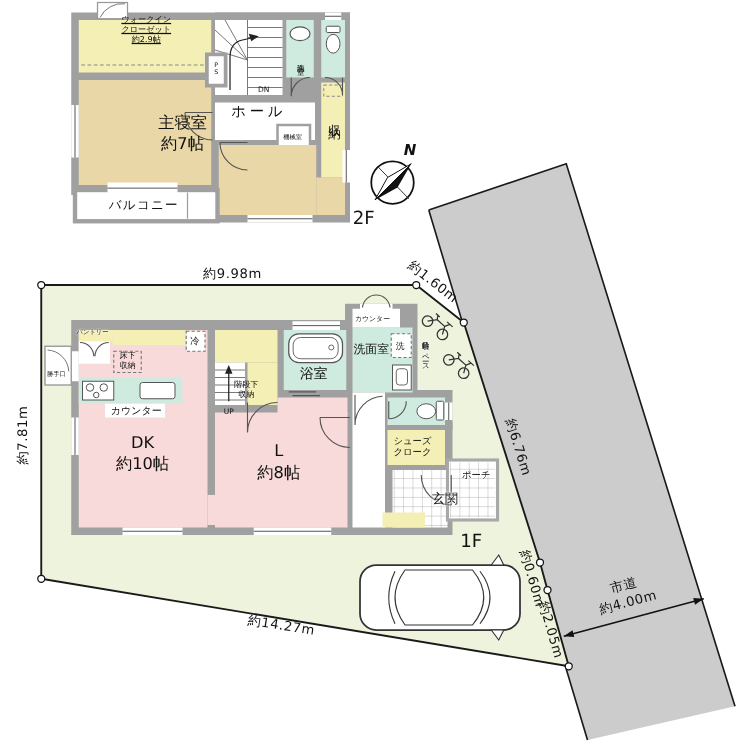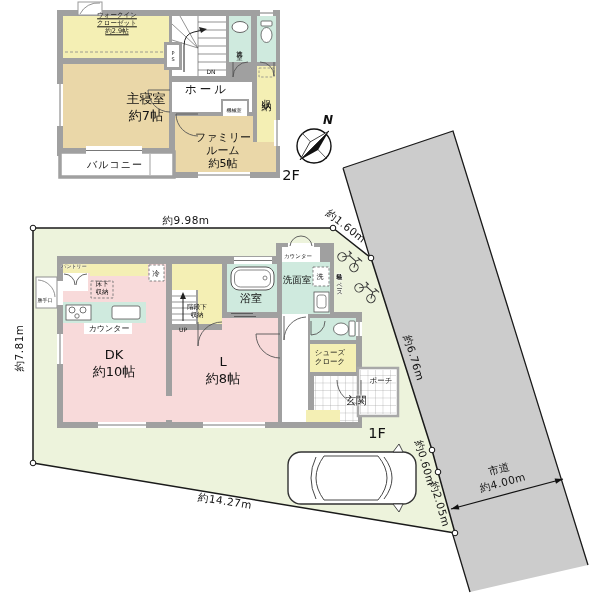--- a/index.html
+++ b/index.html
@@ -236,23 +236,20 @@
 <div class="lbl" style="left:114px;top:108px;font-size:13px;line-height:1.3;margin-left:32px;">主寝室
 約7帖</div>
 <div class="lbl" style="left:115px;top:165px;font-size:10px;letter-spacing:1px;">バルコニー</div>
 <div class="lbl" style="left:207px;top:90px;font-size:11.5px;letter-spacing:3px;">ホール</div>
 <div class="lbl" style="left:211px;top:72px;font-size:6px;">DN</div>
 <div class="lbl" style="left:173px;top:56px;font-size:5px;line-height:1.1;">P
 S</div>
 <div class="lbl v" style="left:240px;top:48px;font-size:6px;">洗面室</div>
 <div class="lbl v" style="left:266px;top:93px;font-size:10px;letter-spacing:2px;">収納</div>
 <div class="lbl" style="left:234px;top:110px;font-size:5px;">機械室</div>
-<div class="lbl" style="left:223px;top:151px;font-size:11px;line-height:1.2;">ファミリー
-ルーム
-約5帖</div>
 <div class="lbl" style="left:291px;top:176px;font-size:14.5px;">2F</div>
 
 <div class="lbl halo" style="left:74px;top:266px;font-size:5px;">パントリー</div>
 <div class="lbl" style="left:156px;top:273px;font-size:7.5px;">冷</div>
 <div class="lbl" style="left:197px;top:276px;font-size:6.5px;margin-top:36px;">階段下
 収納</div>
 <div class="lbl" style="left:102px;top:289px;font-size:6.5px;">床下
 収納</div>
 <div class="lbl" style="left:109px;top:329px;font-size:8px;">カウンター</div>
 <div class="lbl" style="left:114px;top:364px;font-size:13px;line-height:1.3;">DK

